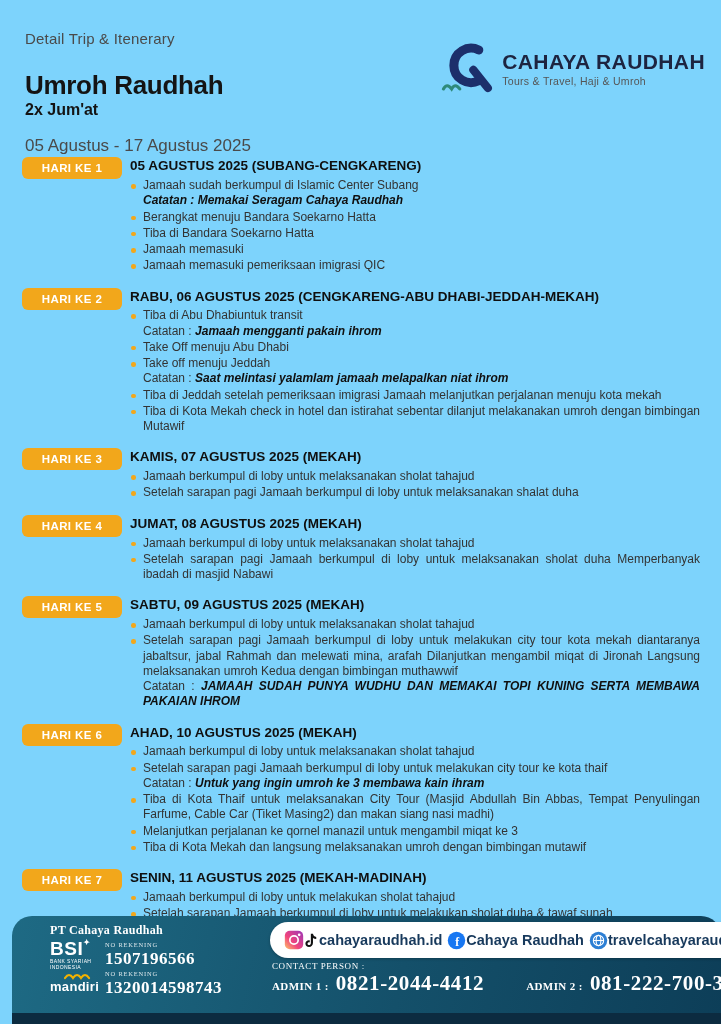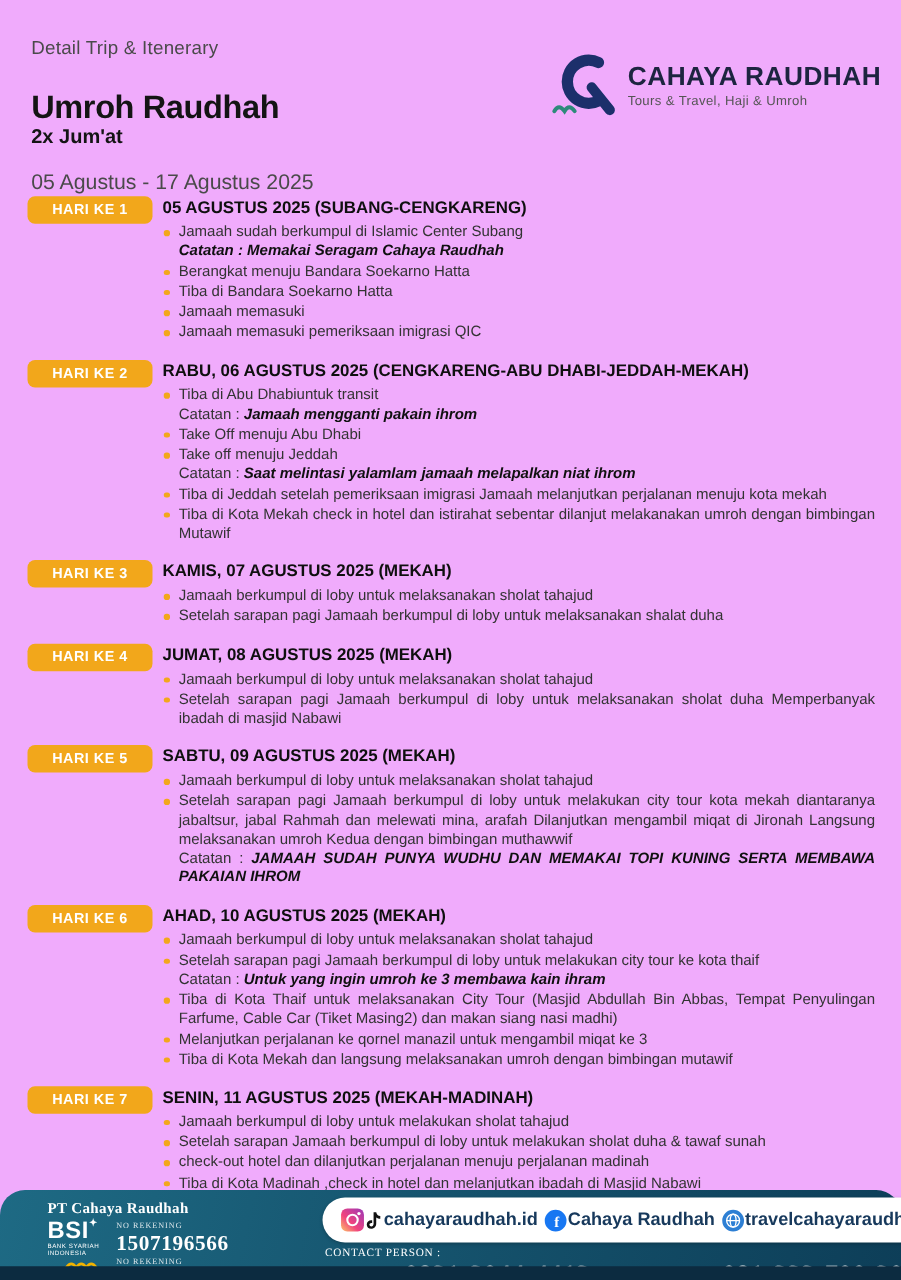--- a/index.html
+++ b/index.html
@@ -1,21 +1,21 @@
 <!DOCTYPE html>
 <html><head>
 <meta charset="utf-8">
 <style>
   html,body{margin:0;padding:0;}
   body{background:#e8e8e8;}
   .page{
     position:relative;
     width:721px;height:1024px;
     margin:0 auto;
-    background:#f0abfc;
+    background:#7dd3fc;
     font-family:"Liberation Sans",sans-serif;
     overflow:hidden;
   }
   
   .header{position:relative;padding:30px 20px 0 25px;}
   .eyebrow{font-size:15px;color:#4a4a4a;letter-spacing:.2px;}
   .title{font-size:26px;font-weight:800;color:#141414;letter-spacing:-.3px;margin-top:25px;line-height:1.05;}
   .subtitle{font-size:16px;font-weight:700;color:#141414;margin-top:2px;}
   .daterange{font-size:17px;color:#4a4a4a;margin-top:17px;}
   .brand{position:absolute;top:40px;right:16px;display:flex;align-items:center;gap:6px;}
@@ -33,21 +33,21 @@
   }
   .day-content{flex:1;padding-right:21px;}
   .day-title{font-size:13.5px;font-weight:800;color:#0f0f0f;margin:2px 0 3px 0;line-height:1.25;}
   .day-items{list-style:none;margin:0;padding:0;}
   .day-item{position:relative;padding-left:13px;font-size:12px;line-height:1.27;color:#333;text-align:justify;margin-bottom:1px;}
   .day-item .dot{position:absolute;left:1px;top:6px;width:4.5px;height:4.5px;border-radius:50%;background:#F2A71B;}
   .note{font-weight:700;font-style:italic;color:#101010;}
   .note .lbl{font-weight:400;font-style:normal;color:#333;}
   
   .footer{
-    position:absolute;left:0;right:0;bottom:0;height:72px;
+    position:absolute;left:12px;right:0;bottom:0;height:108px;
     background:linear-gradient(103deg,#1e6a84 0%,#14506a 55%,#0d3e58 100%);
     border-radius:20px 20px 0 0;
   }
   .footer-strip{position:absolute;left:0;right:0;bottom:0;height:11px;background:#0c2b40;}
   .footer-inner{display:flex;height:77px;}
   .f-left{flex:0 0 212px;padding:7px 0 0 38px;color:#fff;}
   .f-company{font-family:"Liberation Serif",serif;font-weight:700;font-size:12px;letter-spacing:.3px;}
   .bank-row{display:flex;align-items:center;margin-top:1px;}
   .bsi-logo{width:48px;line-height:1;}
   .bsi-main{font-size:19px;font-weight:800;letter-spacing:.5px;}

